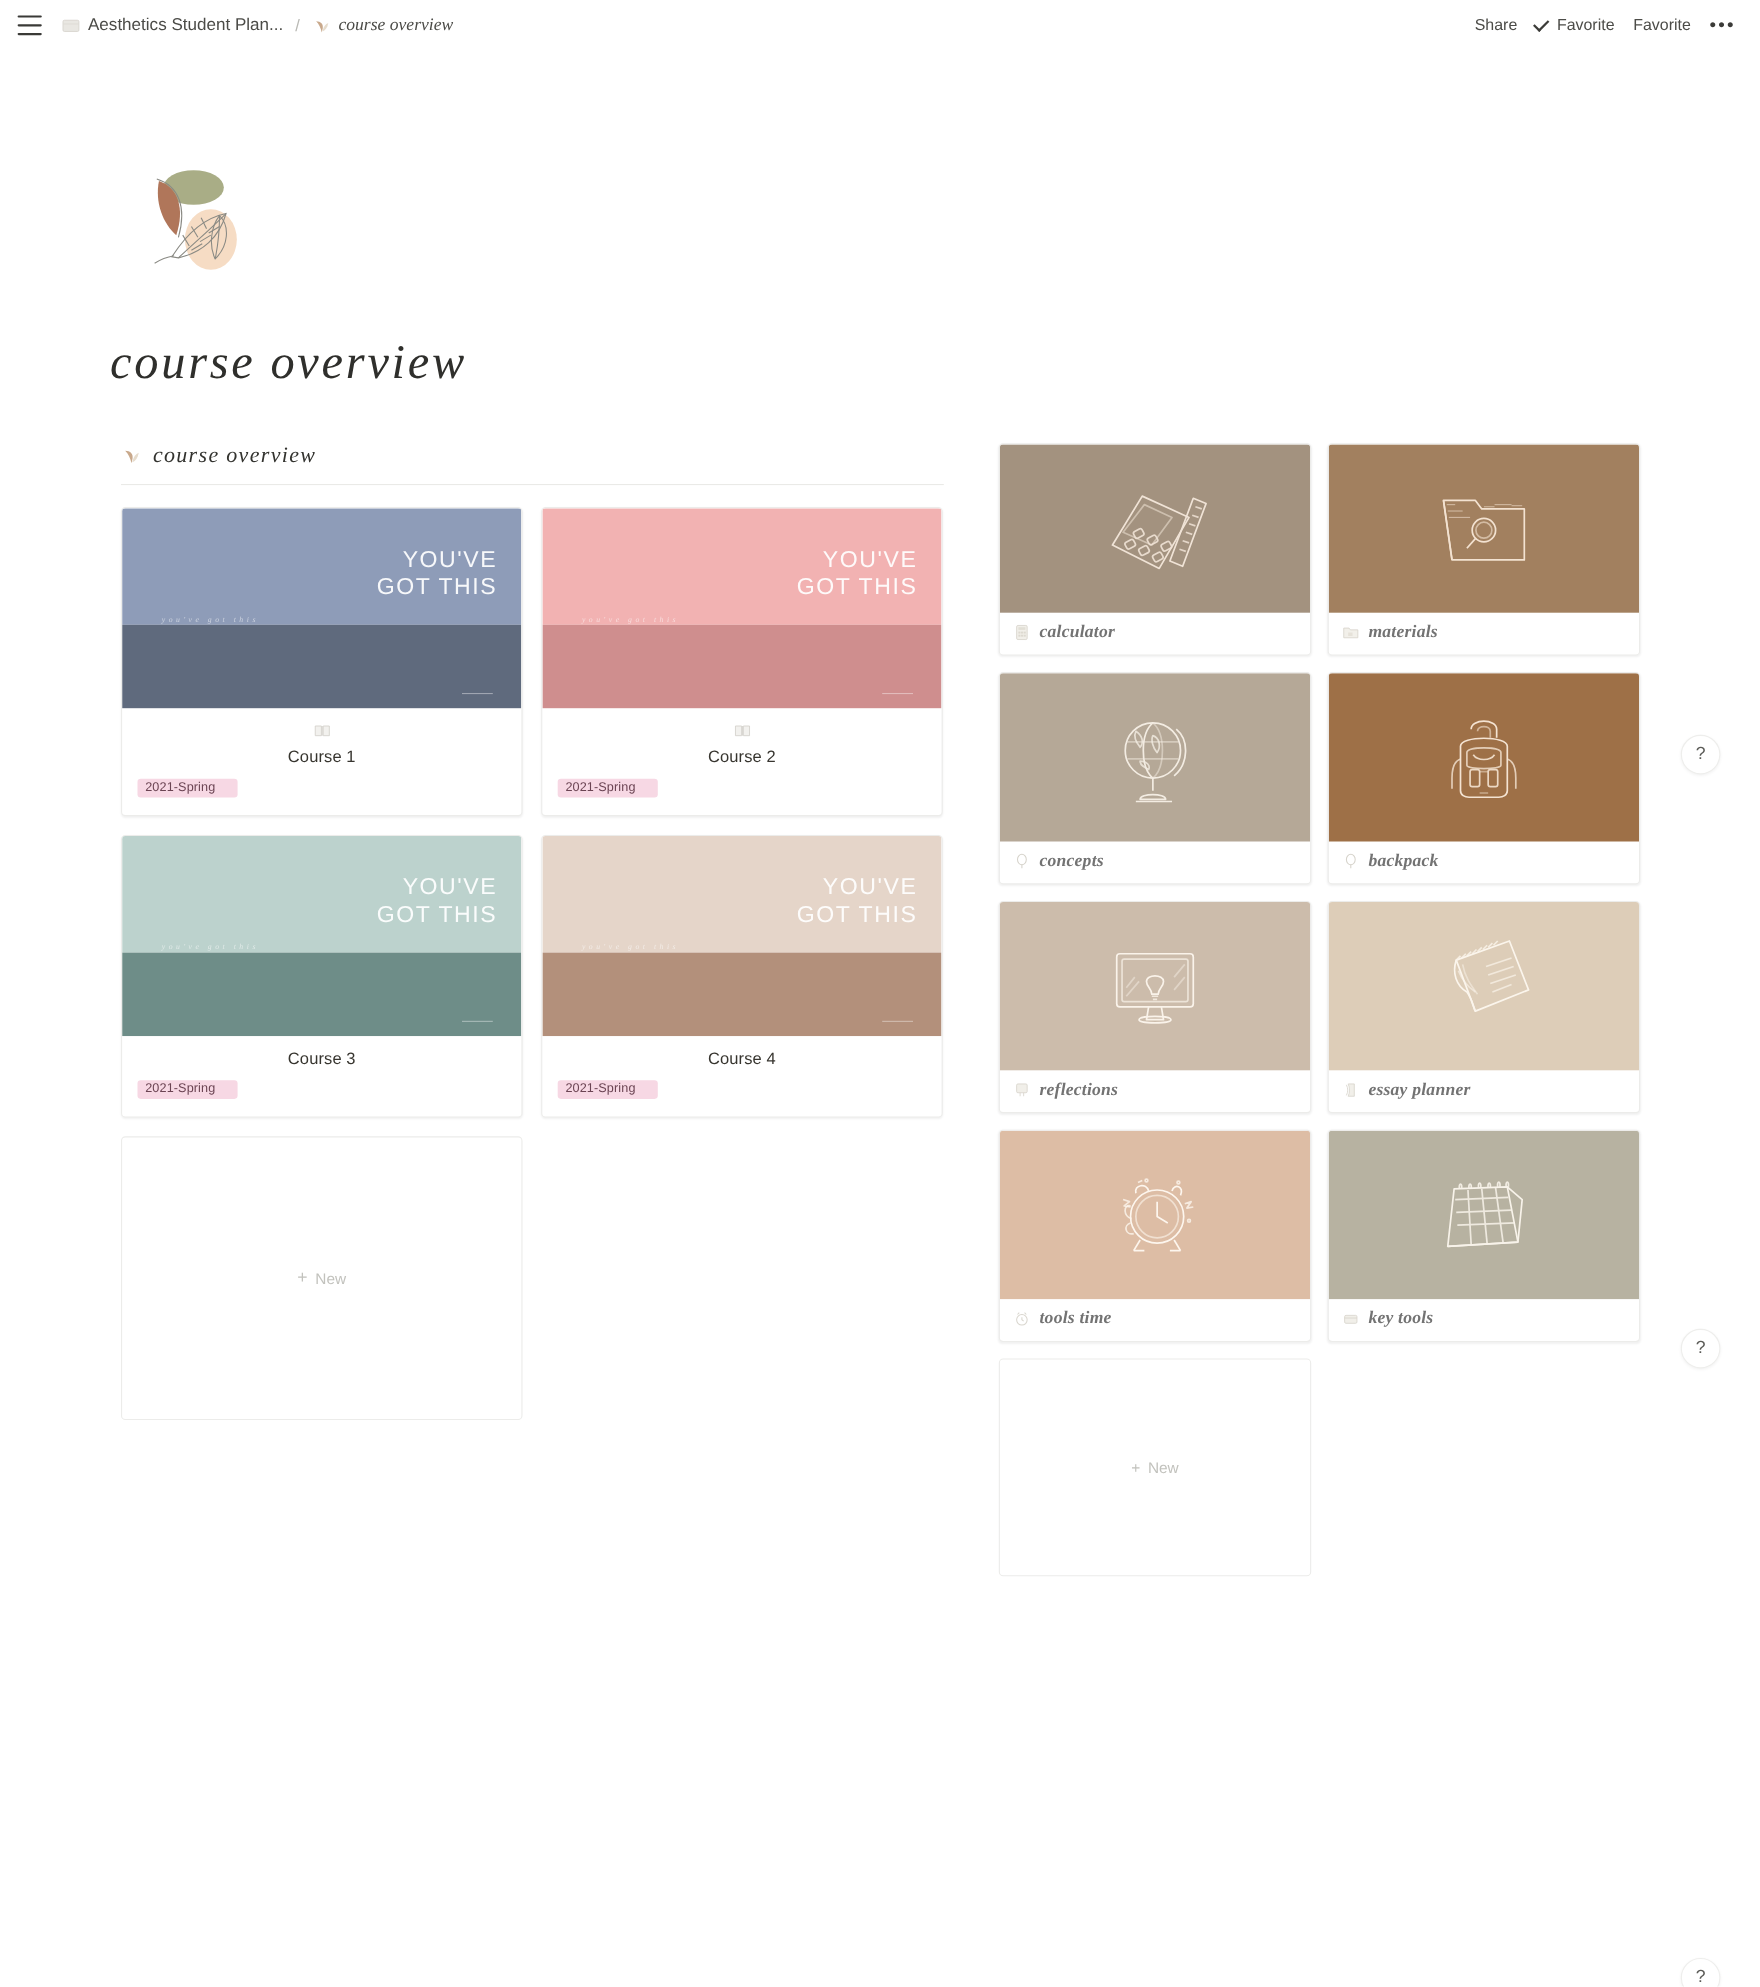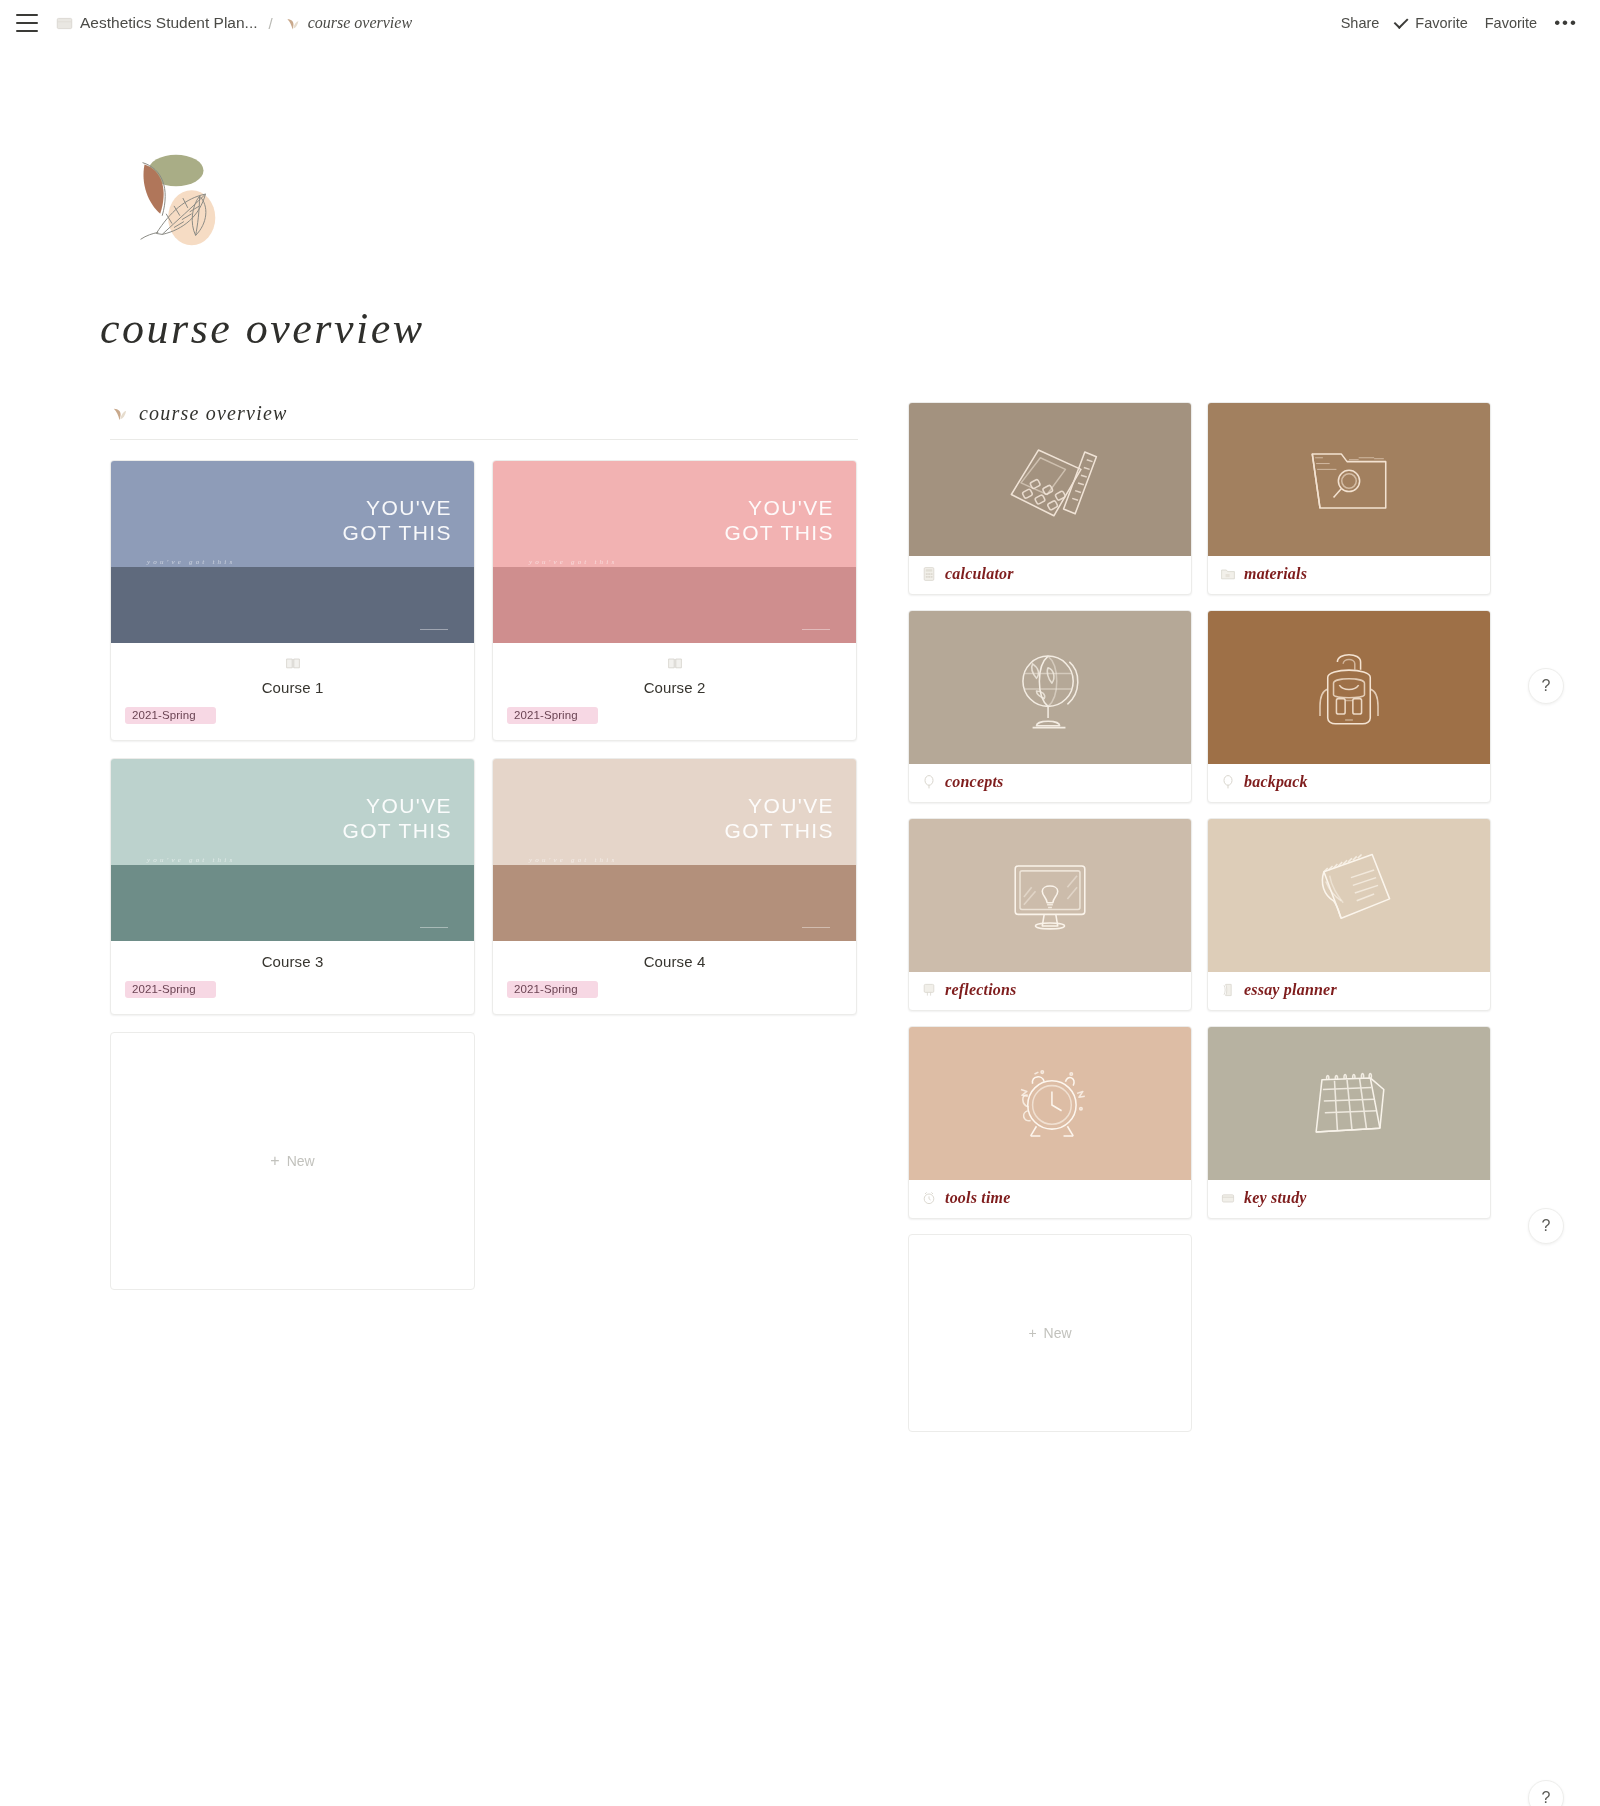--- a/index.html
+++ b/index.html
@@ -158,21 +158,21 @@
     cursor: pointer;
   }
   .tcard-cover { height: 153px; display:flex; align-items:center; justify-content:center; }
   .tcard-cover svg { width: 116px; height: 110px; display:block; }
   .tcard-body { padding: 9px 12px 11px 12px; display:flex; align-items:center; gap: 8px; }
   .tcard-title {
     font-family: "Liberation Serif", serif;
     font-style: italic;
     font-weight: bold;
     font-size: 16px;
-    color: #7f1d1d;
+    color: #737373;
     letter-spacing: 0.2px;
   }
   .tcard-ico { width: 16px; height: 16px; display:block; flex:none; }
   .tnewcard {
     width: 284px; height: 198px;
     border: 1px solid #ececea; border-radius: 4px;
     display:flex; align-items:center; justify-content:center;
     color:#c2c2bd; font-size: 14px; gap: 7px; background:#fff; cursor:pointer;
   }
 
@@ -601,21 +601,21 @@
                 <path d="M73 28 C72 22 76 22 75 28"></path>
                 <path d="M81 28 C80 22 84 22 83 28"></path>
               </g>
             </svg>
           </div>
           <div class="tcard-body">
             <svg class="tcard-ico" viewBox="0 0 20 20">
               <rect x="3" y="6" width="14" height="9" rx="1.5" fill="#f1efe9" stroke="#d9d6ce"></rect>
               <line x1="3" y1="9" x2="17" y2="9" stroke="#d9d6ce"></line>
             </svg>
-            <span class="tcard-title">key study</span>
+            <span class="tcard-title">key tools</span>
           </div>
         </div>
 
         <div class="tnewcard">
           <span class="plus">+</span>
           <span>New</span>
         </div>
       </div>
     </div>
   </div>

